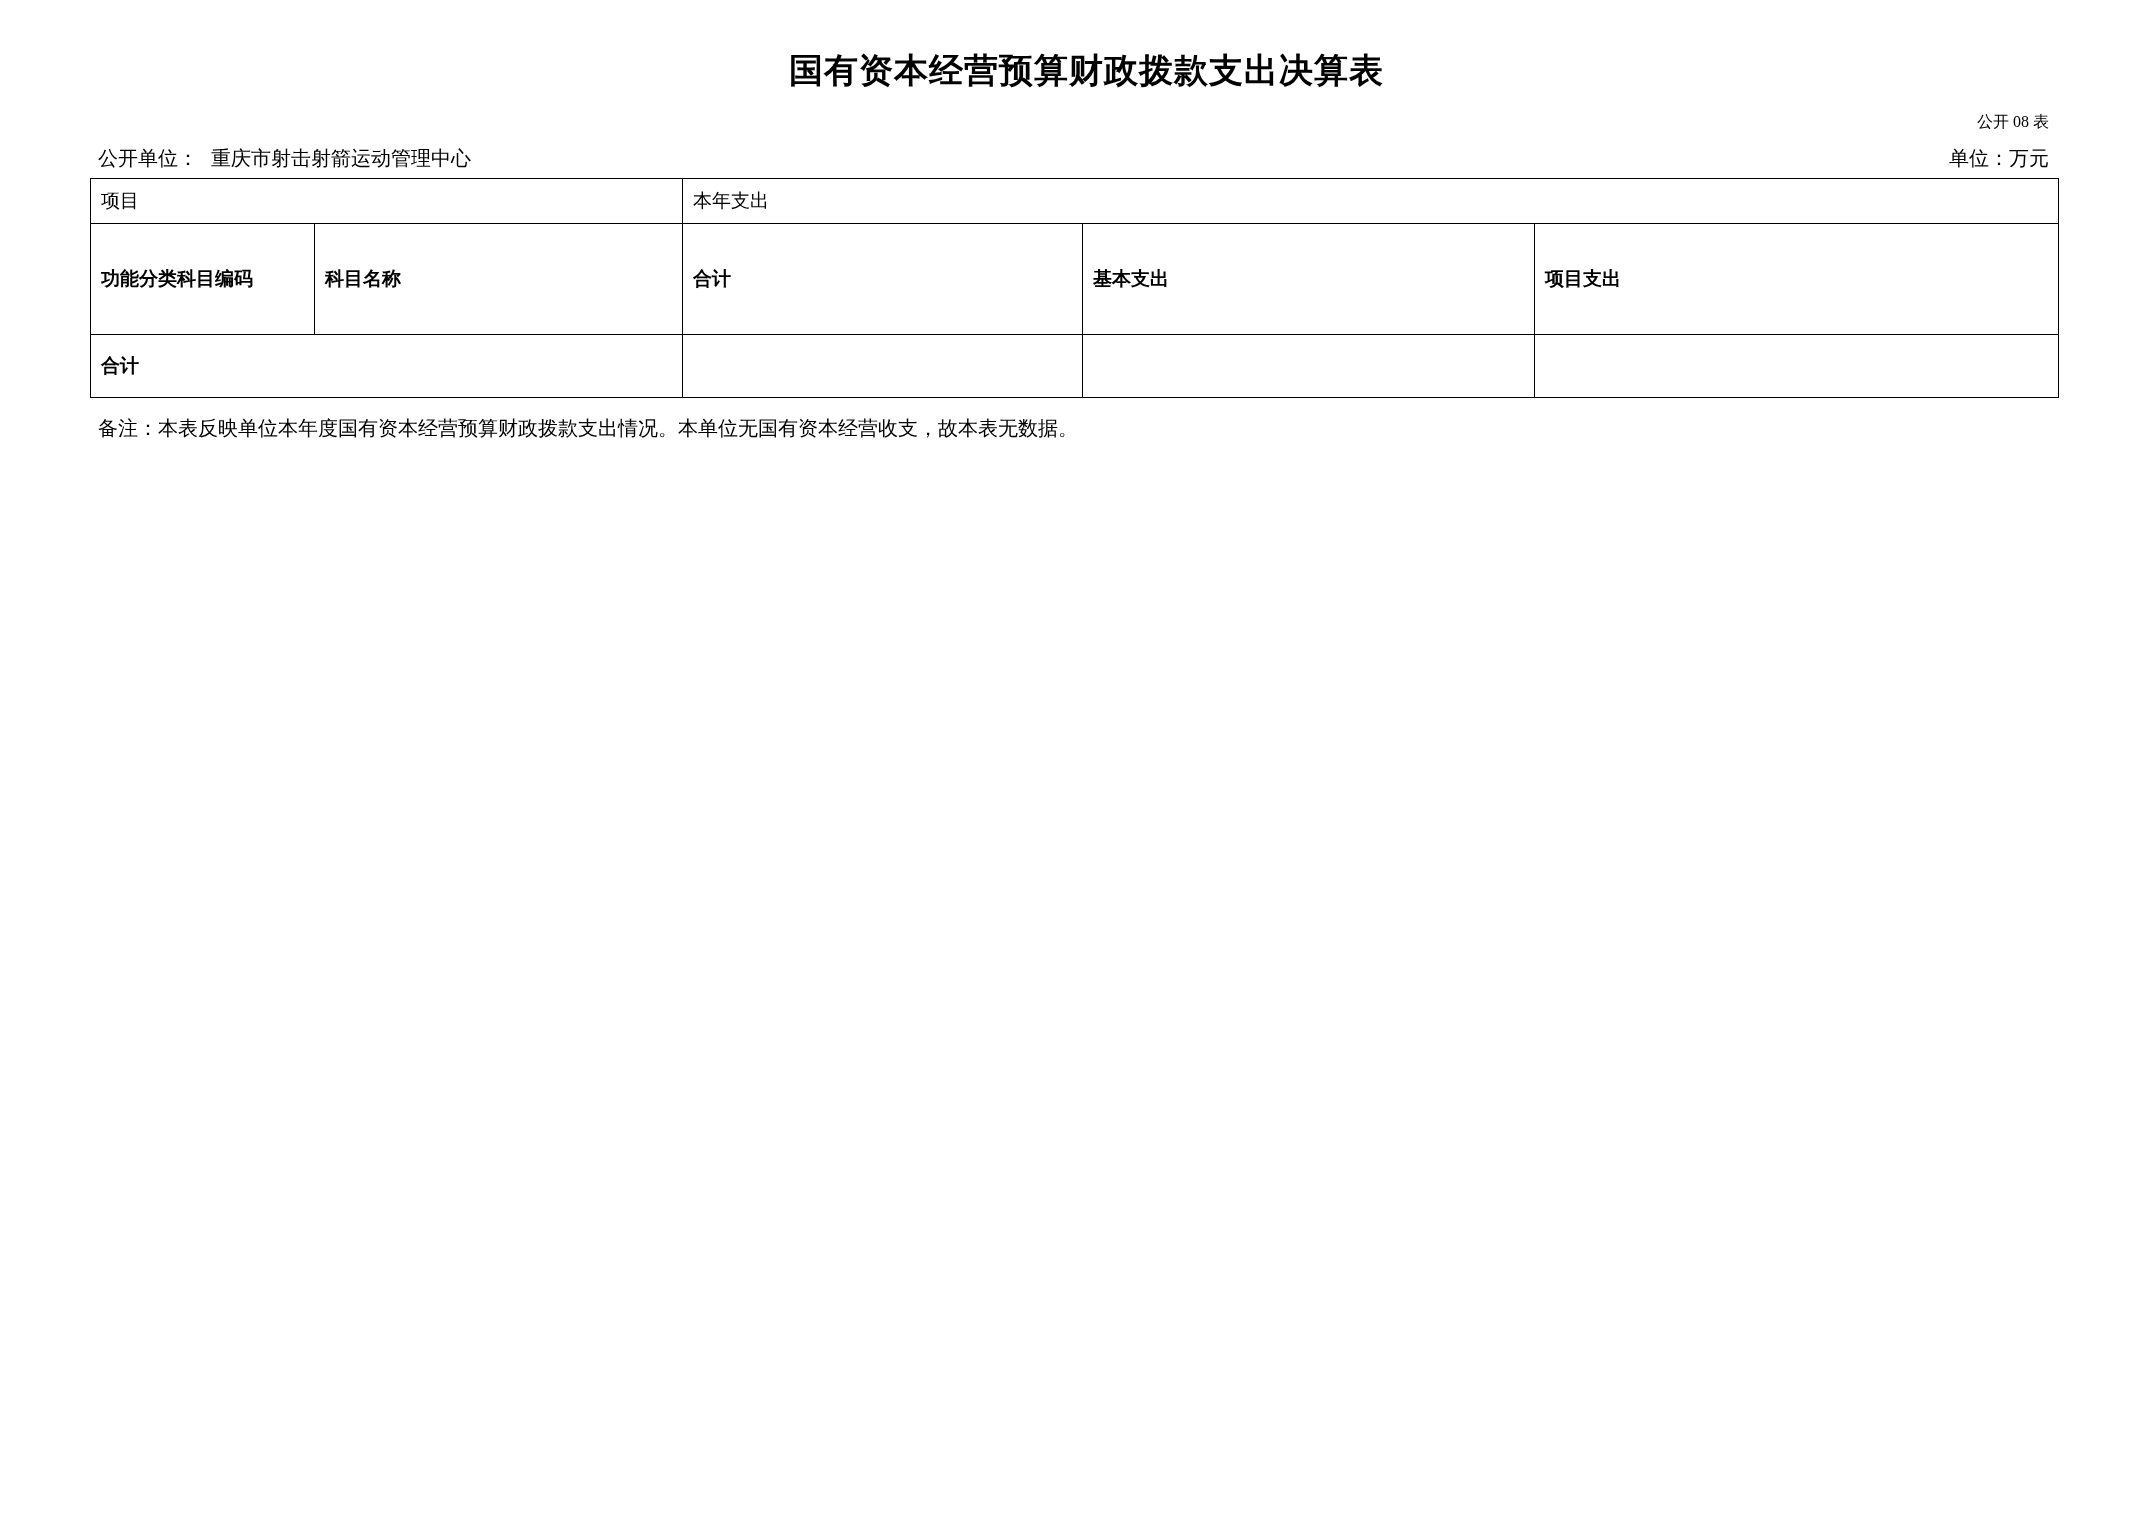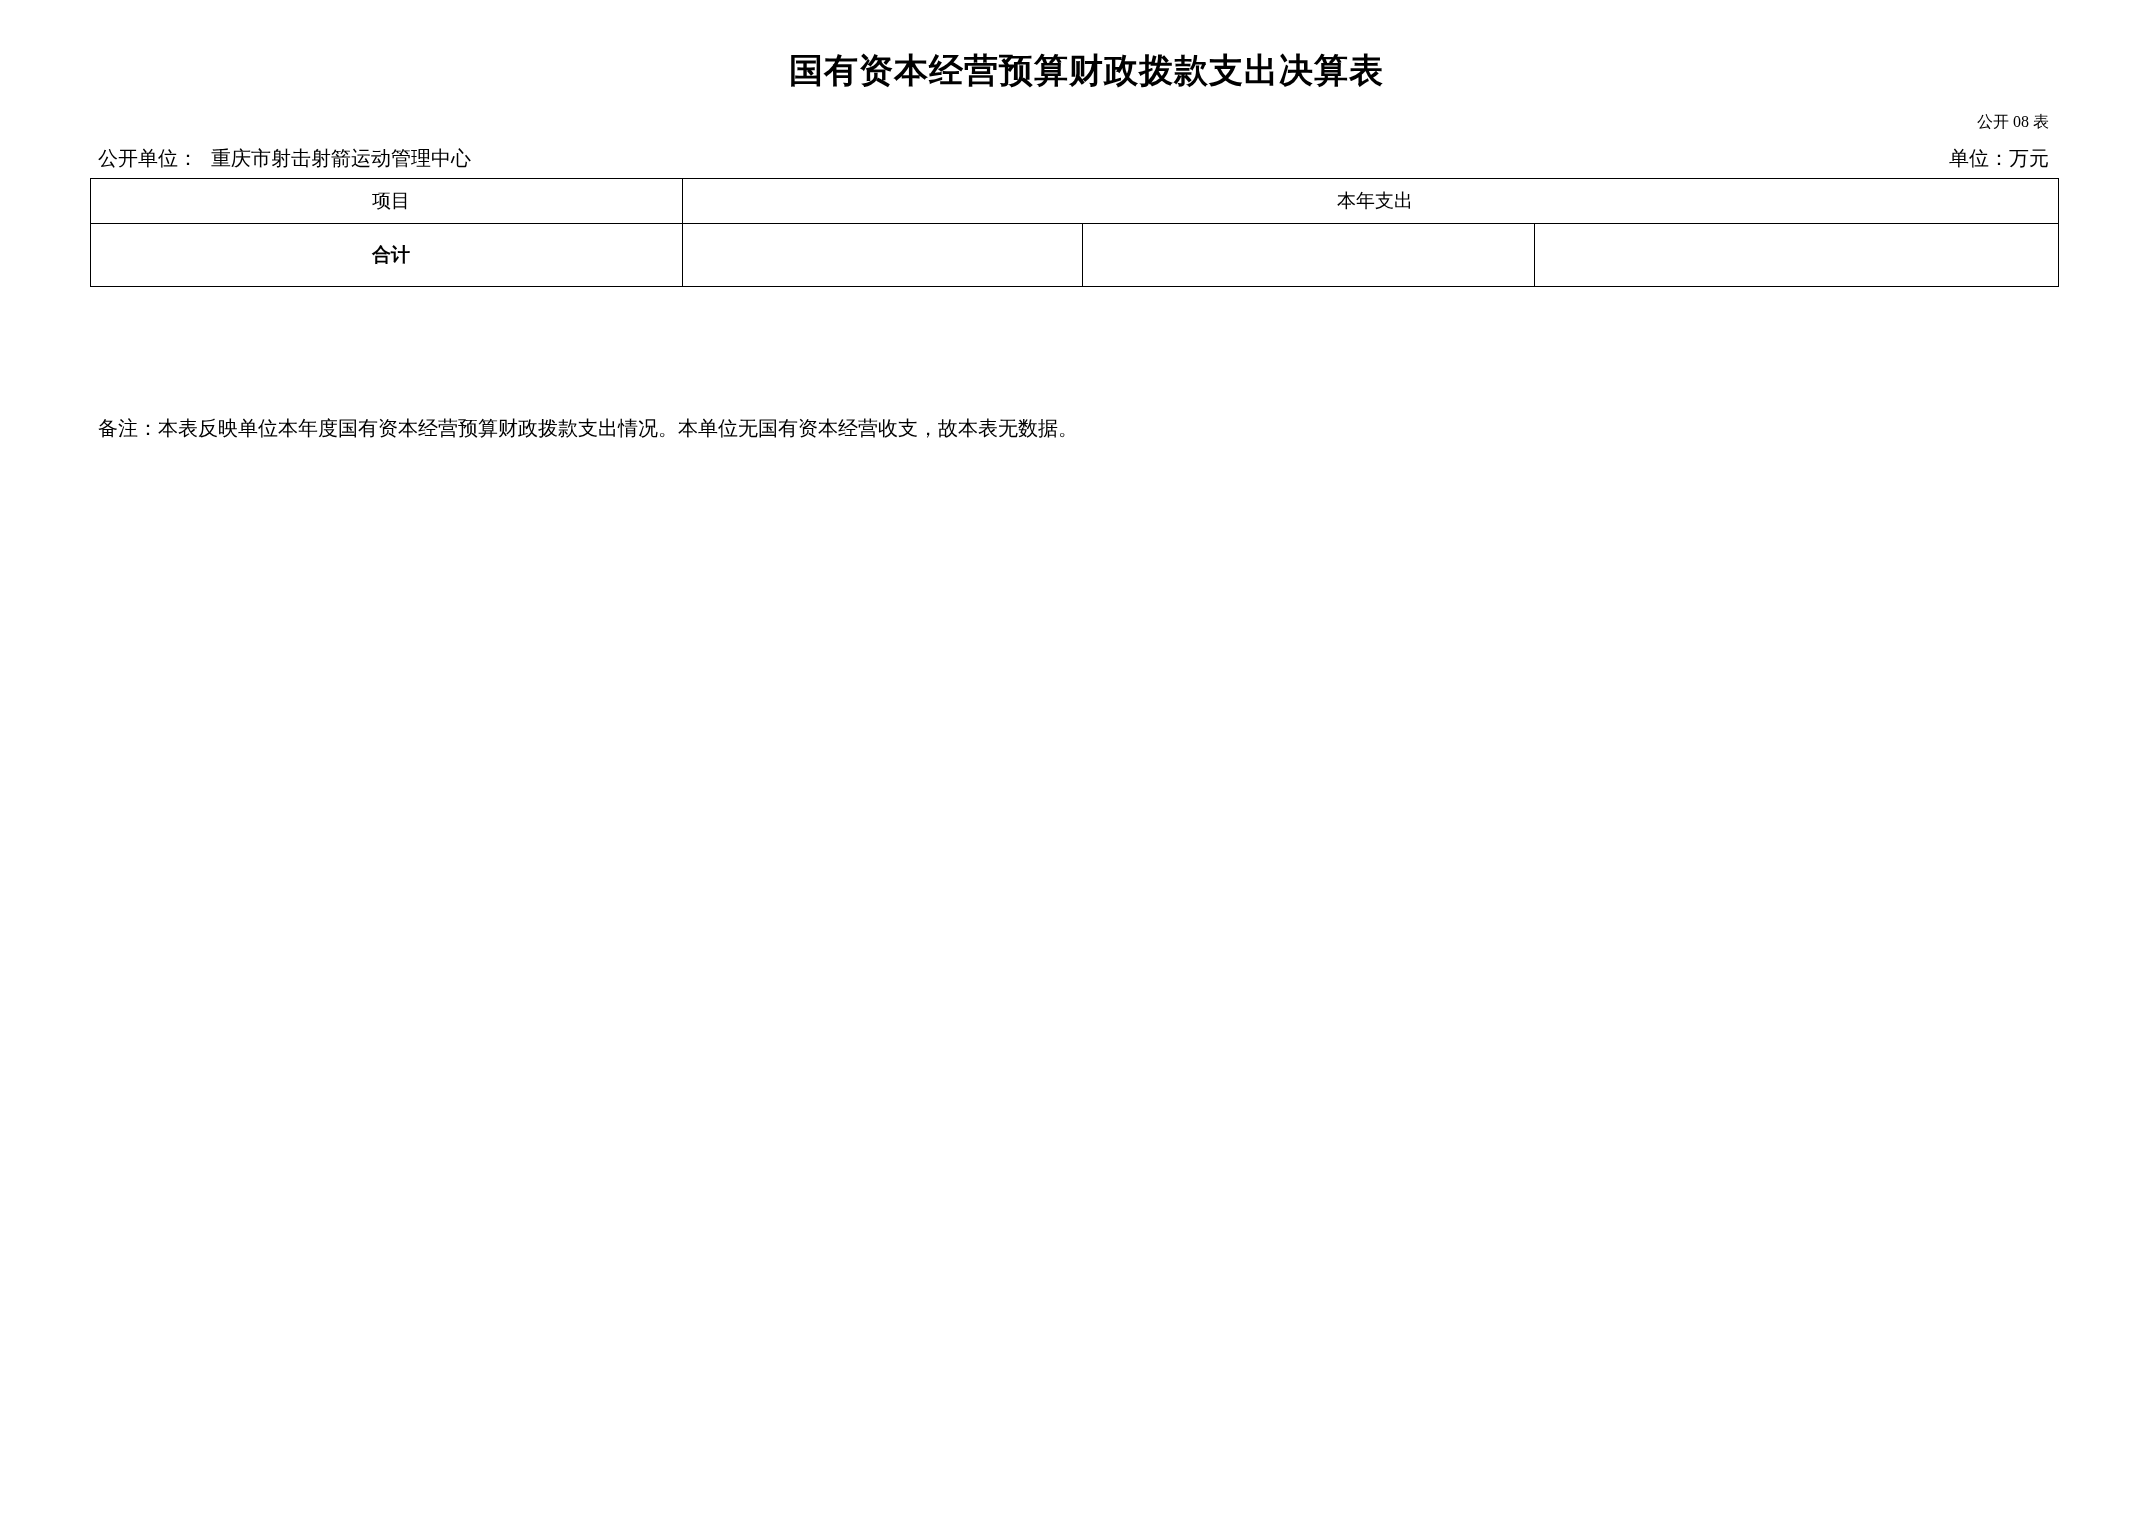--- a/index.html
+++ b/index.html
@@ -60,21 +60,20 @@
   table.main {
     position: absolute;
     left: 90px;
     top: 178px;
     width: 1968px;
     border-collapse: collapse;
     table-layout: fixed;
   }
   table.main td {
     border: 1px solid #000000;
-    text-align: center;
     vertical-align: middle;
     font-family: "Liberation Sans", "DejaVu Sans", sans-serif;
     font-size: 19px;
     font-weight: bold;
     padding-left: 10px;
   }
   table.main td.group-head {
     height: 42px;
     font-weight: normal;
     font-size: 19px;
@@ -128,20 +127,27 @@
       <col style="width:400px">
       <col style="width:452px">
       <col style="width:524px">
     </colgroup>
     <tbody>
       <tr>
         <td class="group-head" colspan="2">项目</td>
         <td class="group-head" colspan="3">本年支出</td>
       </tr>
       <tr>
+        <td class="col-head">功能分类科目编码</td>
+        <td class="col-head">科目名称</td>
+        <td class="col-head">合计</td>
+        <td class="col-head">基本支出</td>
+        <td class="col-head">项目支出</td>
+      </tr>
+      <tr>
         <td class="total-row" colspan="2">合计</td>
         <td class="total-row empty-cell"></td>
         <td class="total-row empty-cell"></td>
         <td class="total-row empty-cell"></td>
       </tr>
     </tbody>
   </table>
 
   <div class="remark">备注：本表反映单位本年度国有资本经营预算财政拨款支出情况。本单位无国有资本经营收支，故本表无数据。</div>
 

